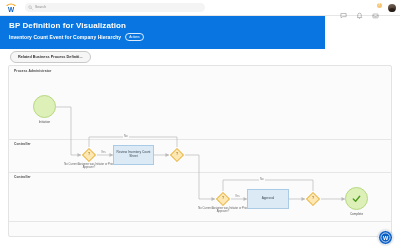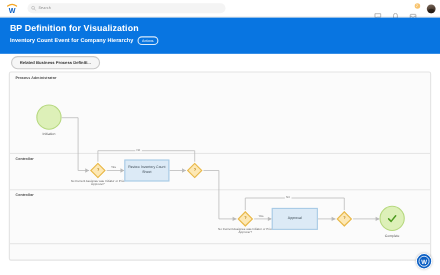--- a/index.html
+++ b/index.html
@@ -57,21 +57,21 @@
   .avatar::after{
     content:""; position:absolute; left:50%; top:56%;
     transform:translateX(-50%);
     width:6px; height:5px; border-radius:50% 50% 0 0;
     background:rgba(20,14,10,.55);
   }
 
   
   .pagehead {
     background:#0875e1;
-    height:33px; width:400px;
+    height:33px; width:325px;
     padding:5px 9px 0 9px;
     color:#fff;
     position:relative;
   }
   .pagehead h1 {
     font-size:8px; font-weight:bold; line-height:10px;
     letter-spacing:.1px;
   }
   .subrow { display:flex; align-items:center; gap:4px; margin-top:2px; }
   .subrow .sub {

